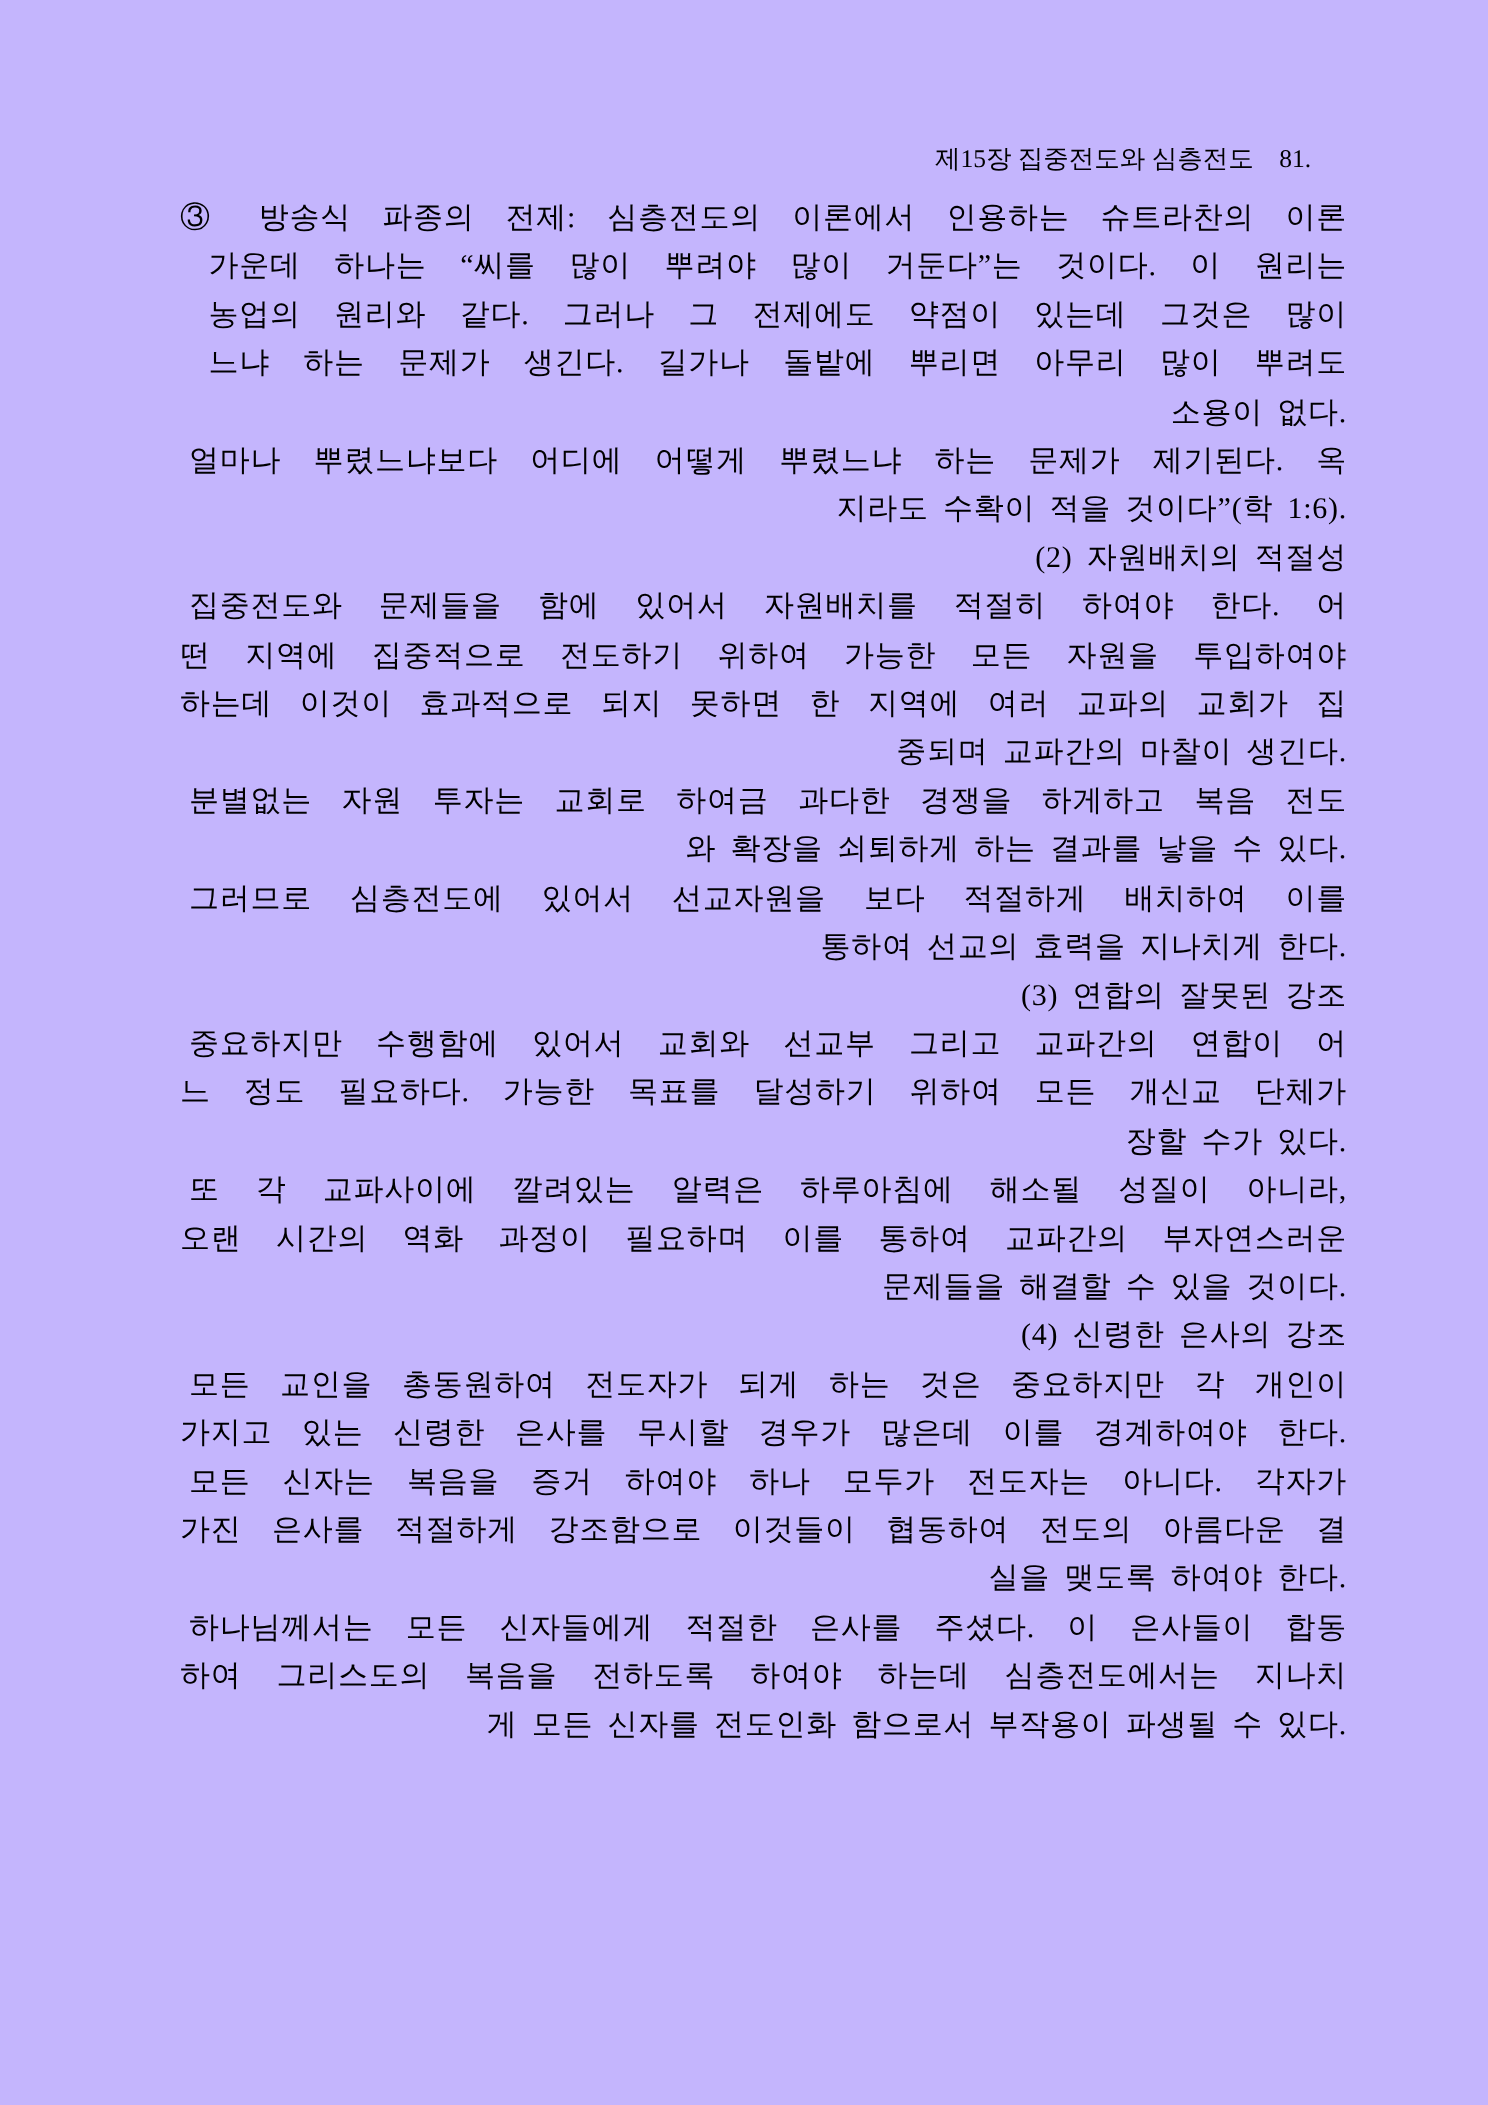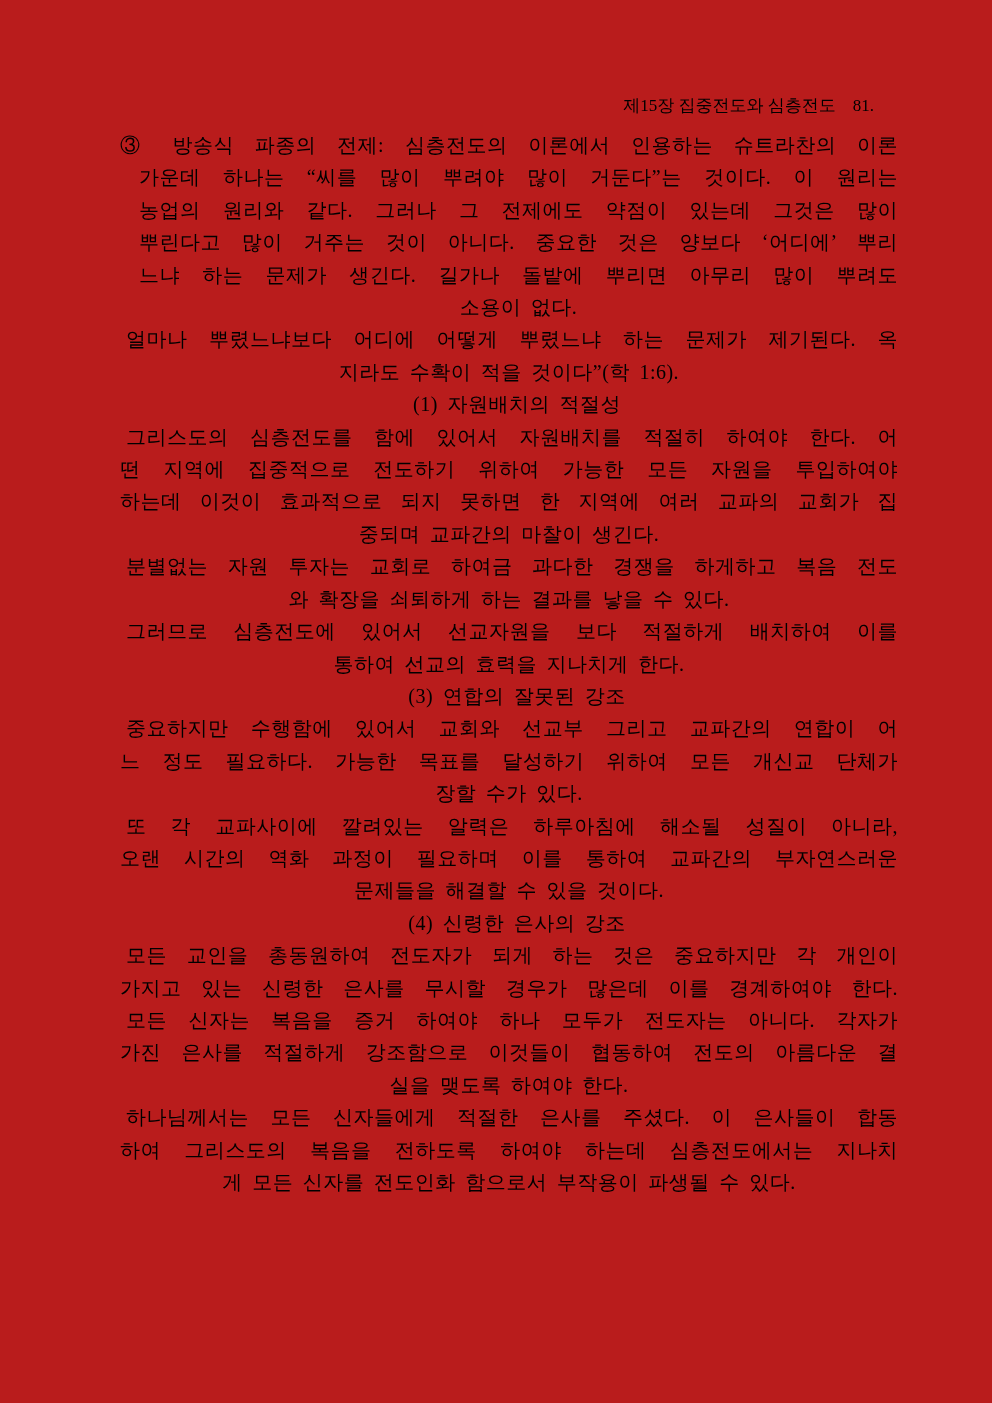--- a/index.html
+++ b/index.html
@@ -4,21 +4,21 @@
 <style>
   html, body {
     margin: 0;
     padding: 0;
     background: #ffffff;
   }
   .page {
     position: relative;
     width: 992px;
     height: 1403px;
-    background: #b91c1c;
+    background: #c4b5fd;
     color: #000000;
     font-family: "Liberation Serif", "DejaVu Serif", serif;
     overflow: hidden;
   }
   .running-header {
     position: absolute;
     top: 96px;
     left: 120px;
     width: 754px;
     text-align: right;
@@ -34,21 +34,21 @@
     top: 129px;
     left: 120px;
     width: 778px;
     font-size: 20px;
   }
   .line {
     min-height: 32.4px;
     line-height: 32.4px;
     word-spacing: 4px;
     letter-spacing: 0.5px;
-    text-align: center;
+    text-align: right;
   }
   .line.just {
     text-align: justify;
     text-align-last: justify;
   }
   .ind-base  { margin-left: 0; }
   .ind-first { margin-left: 6px; }
   .ind-head  { margin-left: 16px; }
   .ind-hang  { margin-left: 19px; }
 </style>
@@ -56,27 +56,26 @@
 <body>
 
 <div class="page">
   <div class="running-header">
     <span>제15장 집중전도와 심층전도</span><span class="pagenum">81.</span>
   </div>
   <div class="text-body">
       <div class="line ind-base just">③ 방송식 파종의 전제:  심층전도의 이론에서 인용하는 슈트라찬의 이론</div>
       <div class="line ind-hang just">가운데 하나는 “씨를 많이 뿌려야 많이 거둔다”는 것이다. 이 원리는</div>
       <div class="line ind-hang just">농업의 원리와 같다. 그러나 그 전제에도 약점이 있는데 그것은 많이</div>
-      <div class="line ind-hang just">뿌린다고 많이 거주는 것이 아니다. 중요한 것은 양보다 ‘어디에’ 뿌리</div>
       <div class="line ind-hang just">느냐 하는 문제가 생긴다. 길가나 돌밭에 뿌리면 아무리 많이 뿌려도</div>
       <div class="line ind-hang">소용이 없다.</div>
       <div class="line ind-first just">얼마나 뿌렸느냐보다 어디에 어떻게 뿌렸느냐 하는 문제가 제기된다. 옥</div>
       <div class="line ind-base">지라도 수확이 적을 것이다”(학 1:6).</div>
-      <div class="line ind-head">(1) 자원배치의 적절성</div>
-      <div class="line ind-first just">그리스도의 심층전도를 함에 있어서 자원배치를 적절히 하여야 한다. 어</div>
+      <div class="line ind-head">(2) 자원배치의 적절성</div>
+      <div class="line ind-first just">집중전도와 문제들을 함에 있어서 자원배치를 적절히 하여야 한다. 어</div>
       <div class="line ind-base just">떤 지역에 집중적으로 전도하기 위하여 가능한 모든 자원을 투입하여야</div>
       <div class="line ind-base just">하는데 이것이 효과적으로 되지 못하면 한 지역에 여러 교파의 교회가 집</div>
       <div class="line ind-base">중되며 교파간의 마찰이 생긴다.</div>
       <div class="line ind-first just">분별없는 자원 투자는 교회로 하여금 과다한 경쟁을 하게하고 복음 전도</div>
       <div class="line ind-base">와 확장을 쇠퇴하게 하는 결과를 낳을 수 있다.</div>
       <div class="line ind-first just">그러므로 심층전도에 있어서 선교자원을 보다 적절하게 배치하여 이를</div>
       <div class="line ind-base">통하여 선교의 효력을 지나치게 한다.</div>
       <div class="line ind-head">(3) 연합의 잘못된 강조</div>
       <div class="line ind-first just">중요하지만 수행함에 있어서 교회와 선교부 그리고 교파간의 연합이 어</div>
       <div class="line ind-base just">느 정도 필요하다. 가능한 목표를 달성하기 위하여 모든 개신교 단체가</div>

